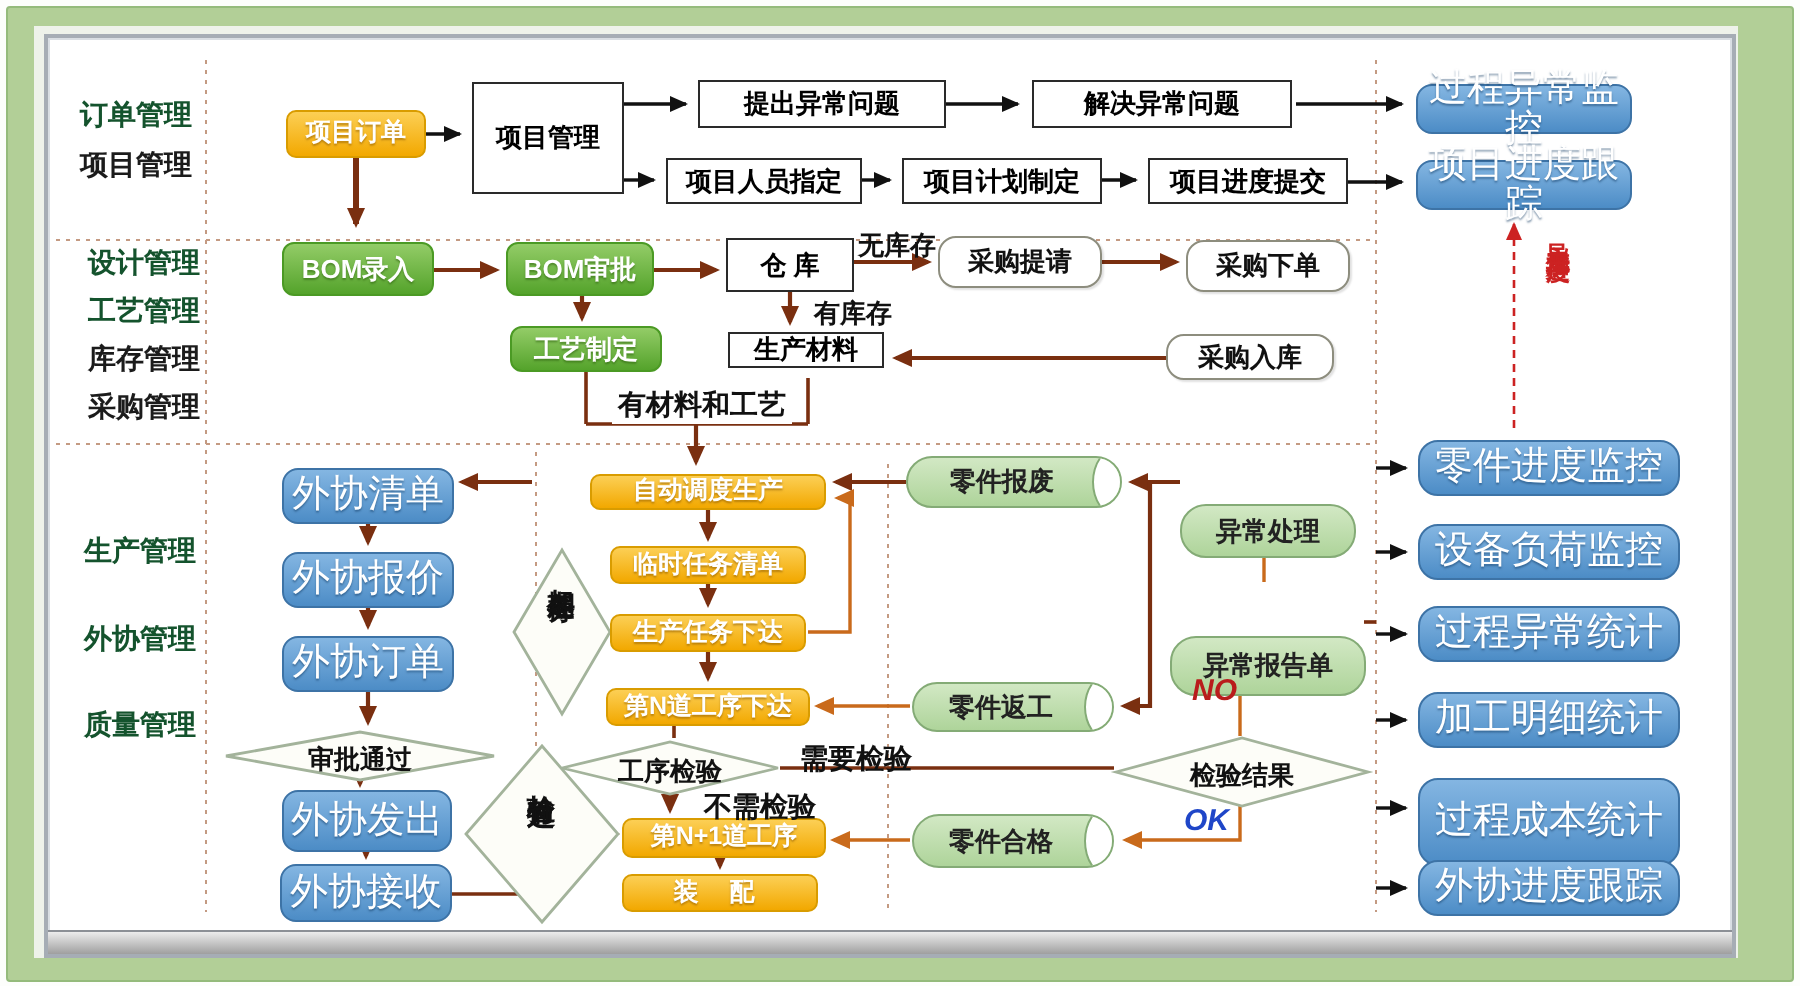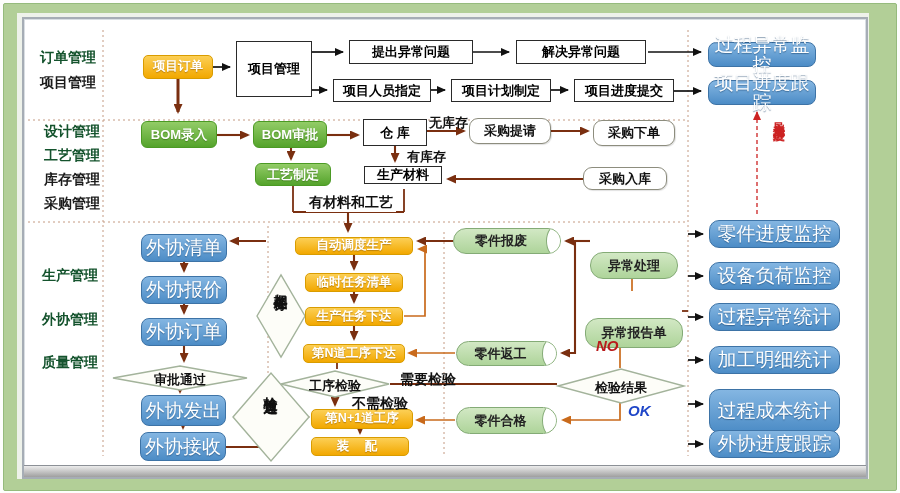--- a/index.html
+++ b/index.html
@@ -31,21 +31,21 @@
            padding-right:12px;}
   .display::after{content:"";position:absolute;right:-10px;top:-5px;bottom:-5px;width:22px;
            background:#fff;border-radius:50%;border:1.2px solid #84ab76;}
   .bbox{background:linear-gradient(#84b6e2,#4c8cc6);border:1px solid #3d73a6;border-radius:8px;
         color:#fff;font-weight:normal;font-size:19px;text-shadow:0 1px 1px rgba(20,60,100,.5);}
   .dtext{position:absolute;font-weight:bold;font-size:13px;color:#111;text-align:center;}
   .vtext{position:absolute;writing-mode:vertical-rl;text-orientation:upright;
          font-weight:bold;font-size:14px;color:#111;letter-spacing:1px;}
   .flabel{position:absolute;font-weight:bold;font-size:13px;color:#111;}
   .no{position:absolute;color:#b91c1c;font-weight:bold;font-size:15px;font-style:italic;}
-  .ok{position:absolute;color:#1f46c8;font-weight:bold;font-size:15px;font-style:italic;margin-left:36px;}
+  .ok{position:absolute;color:#1f46c8;font-weight:bold;font-size:15px;font-style:italic;}
   .vred{position:absolute;writing-mode:vertical-rl;text-orientation:upright;color:#cc2222;
         font-weight:bold;font-size:12px;letter-spacing:1px;}
 </style>
 </head>
 <body>
 
 <div class="frame"></div>
 <div class="winpad"></div>
 <div class="window">
   <div class="statusbar"></div>

